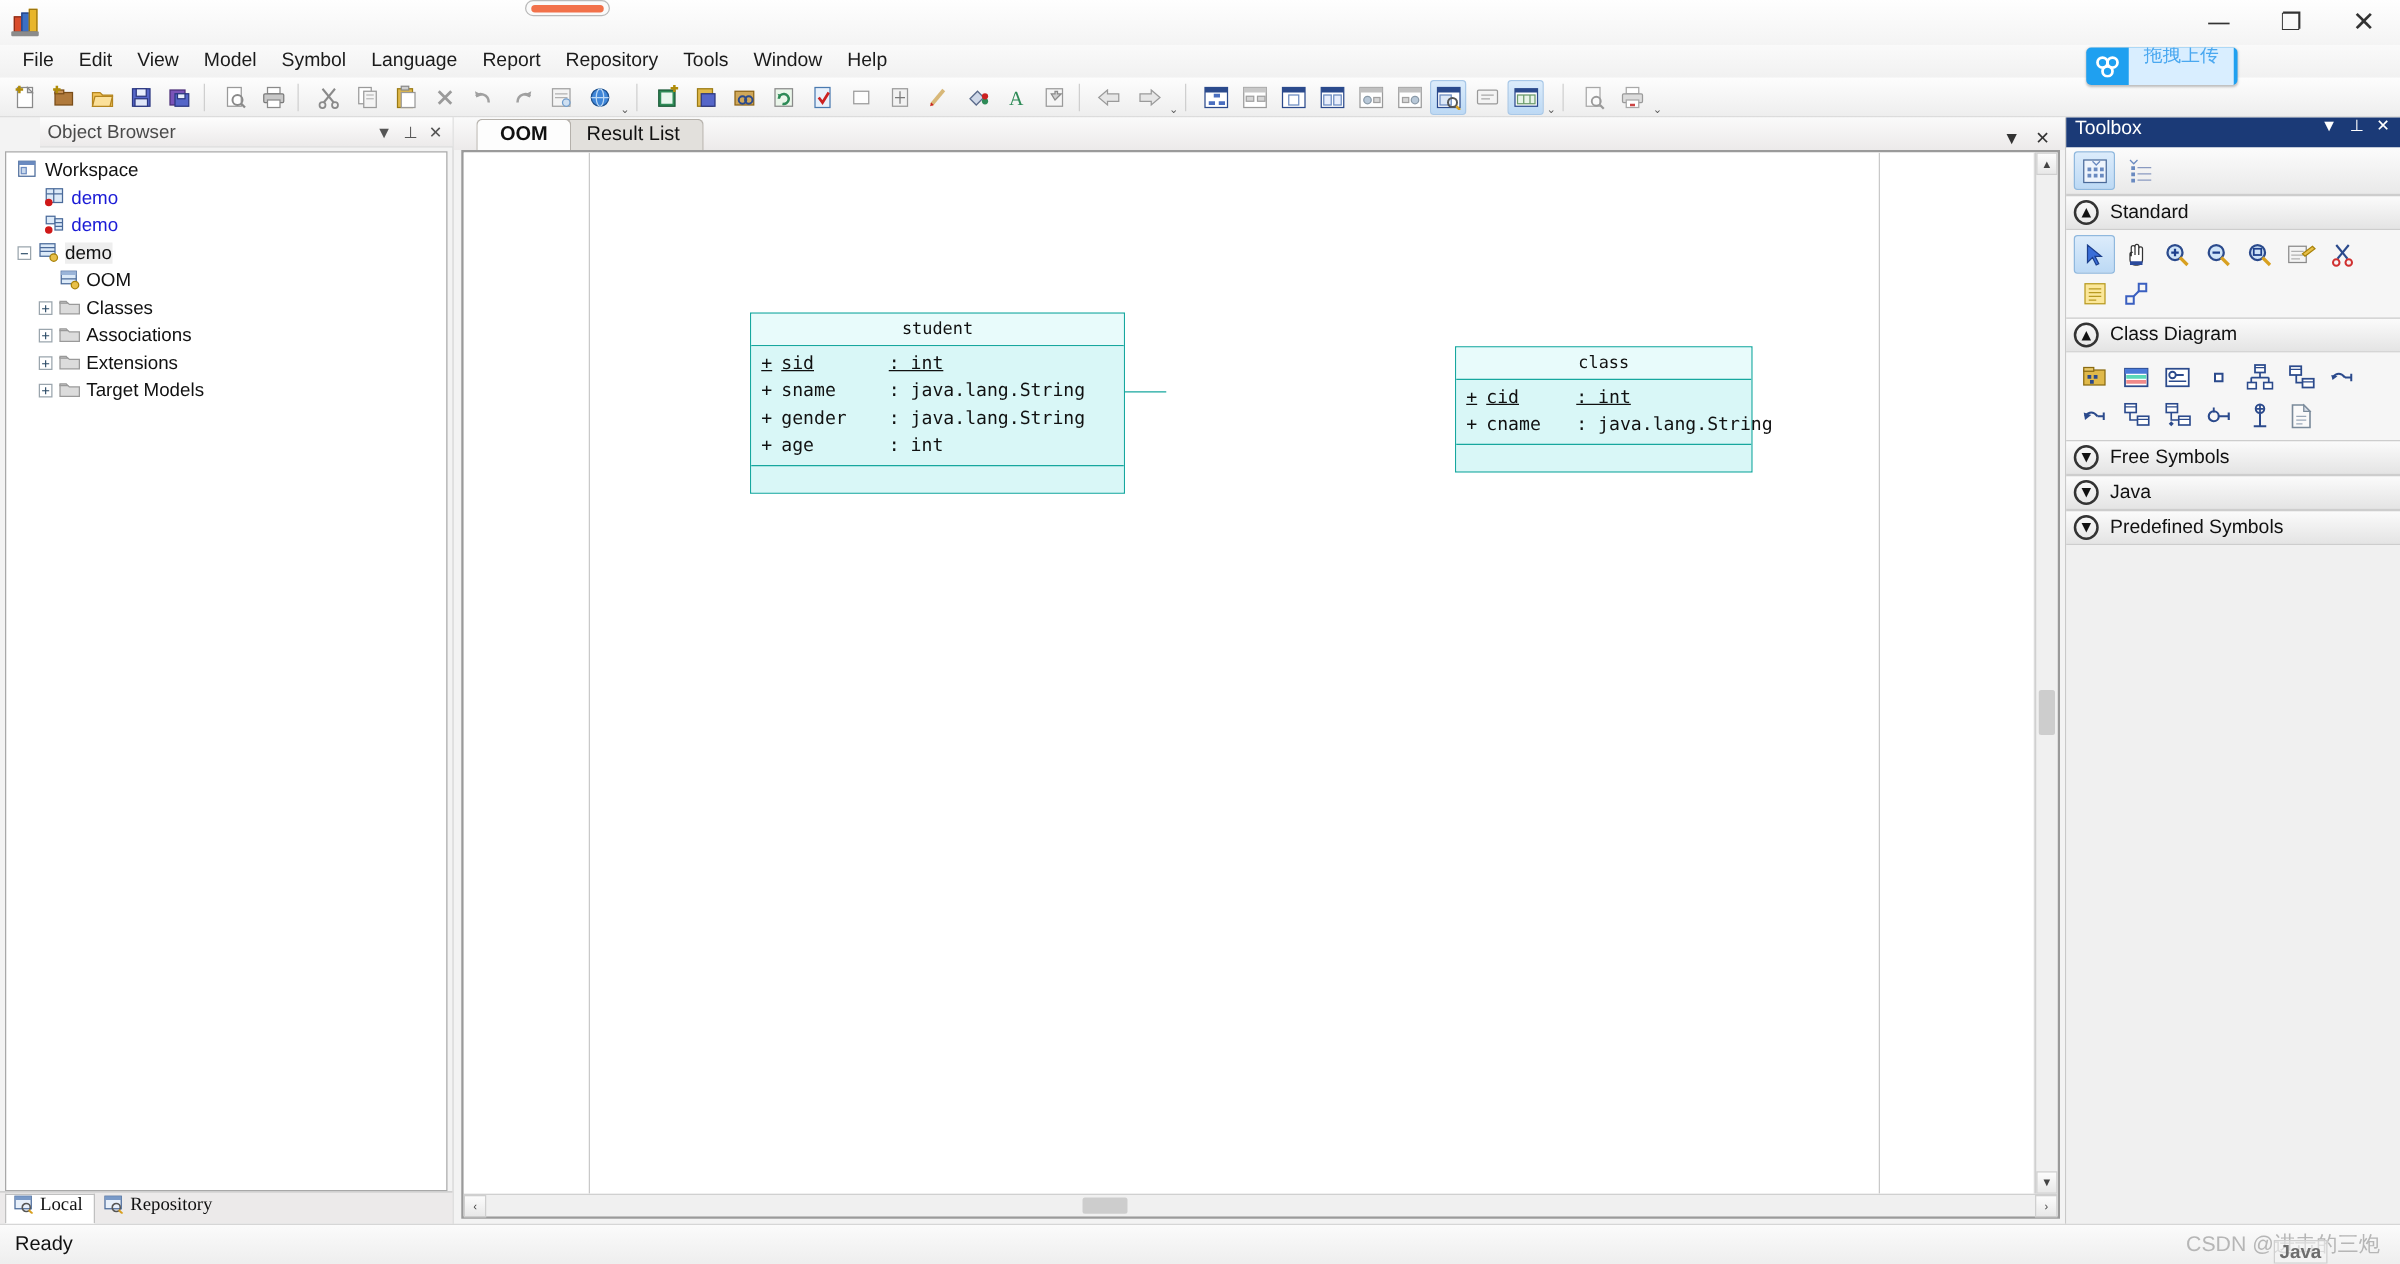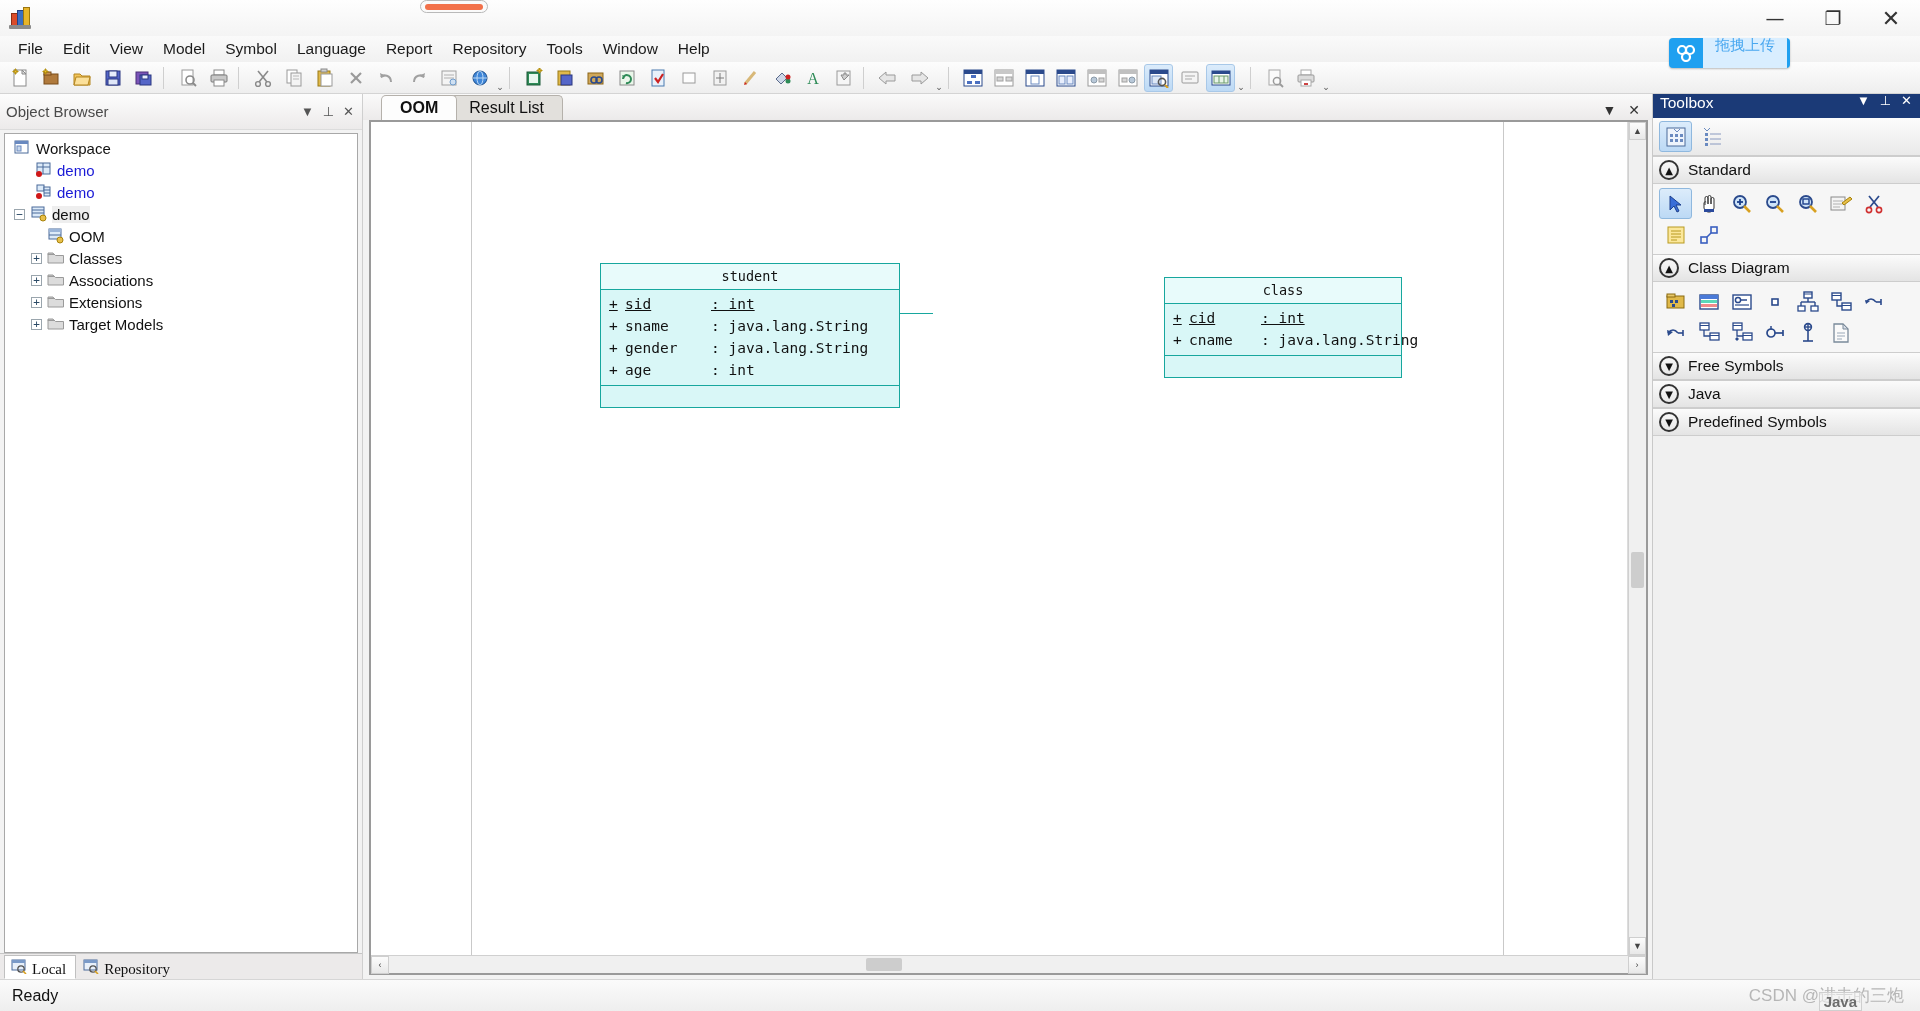--- a/index.html
+++ b/index.html
@@ -107,25 +107,26 @@
   .body { flex: 1 1 auto; display: flex; min-height: 0; }
 
   
   .browser {
     width: 363px; flex: 0 0 363px;
     display: flex; flex-direction: column;
     background: #f3f3f3;
     border-right: 1px solid #cfcfcf;
   }
   .panel-caption {
-    height: 36px; display: flex; align-items: center;
+    height: 24px; display: flex; align-items: center;
     background: linear-gradient(#fdfdfd,#eceaea);
     padding-left: 6px;
     font-size: 15px; color: #4a4a4a;
     border-bottom: 1px solid #dcdcdc;
+    margin-left: 32px;
   }
   .panel-caption .cap-btns { margin-left:auto; display:flex; align-items:center; gap:9px; padding-right:8px; color:#555; }
   .panel-caption .cap-btns span { font-size: 13px; line-height: 13px; }
   .browser-inner {
     flex: 1 1 auto; margin: 3px 4px 0 4px;
     background: #fff; border: 1px solid #a8a8a8;
     display: flex; flex-direction: column; min-height: 0;
   }
   .filter-row {
     height: 26px; display: flex; align-items: center;
@@ -153,21 +154,21 @@
   }
   .tnode .ticon { width: 19px; height: 17px; margin: 0 3px 0 2px; flex: 0 0 19px; position: relative; }
   .tnode .tlabel { color: #111; }
   .tnode .tlabel.blue { color: #1a1ad6; }
   .tnode.selected .tlabel { background: #eeeeee; }
   .browser-tabs {
     height: 26px; display: flex; align-items: flex-end;
     border-top: 1px solid #c6c6c6; background: #eceaea; padding-left: 4px;
   }
   .btab {
-    height: 24px; display: flex; align-items: flex-end; gap: 4px;
+    height: 24px; display: flex; align-items: flex-start; gap: 4px;
     padding: 0 9px 0 6px; font-size: 15px; color: #111;
     font-family: "Liberation Serif", serif;
     border: 1px solid transparent;
   }
   .btab.active { background: #fff; border-color: #c0c0c0; border-bottom-color: #fff; }
 
   
   .diagram-wrap {
     flex: 1 1 auto; display: flex; flex-direction: column; min-width: 0;
     background: #f3f3f3;
@@ -816,21 +817,21 @@
       </div>
 
       <div class="canvas-frame">
         <div class="canvas-row">
           <div class="canvas">
             <div class="page-edge-l"></div>
             <div class="page-edge-r"></div>
 
             <div class="assoc-line" style="left:298px; top:191px; width:264px;"></div>
 
-            <div class="umlclass" style="left: 229px; top: 141px; width: 300px;" id="cls0">
+            <div class="umlclass" style="left: 229px; top: 128px; width: 300px;" id="cls0">
               <div class="uml-title">student</div>
               <div class="uml-attrs">
                 <div class="arow pk">
                   <span class="vis">+</span>
                   <span class="nm" style="width:86px;">sid</span>
                   <span class="tp">: int</span>
                 </div>
                 <div class="arow">
                   <span class="vis">+</span>
                   <span class="nm" style="width:86px;">sname</span>

